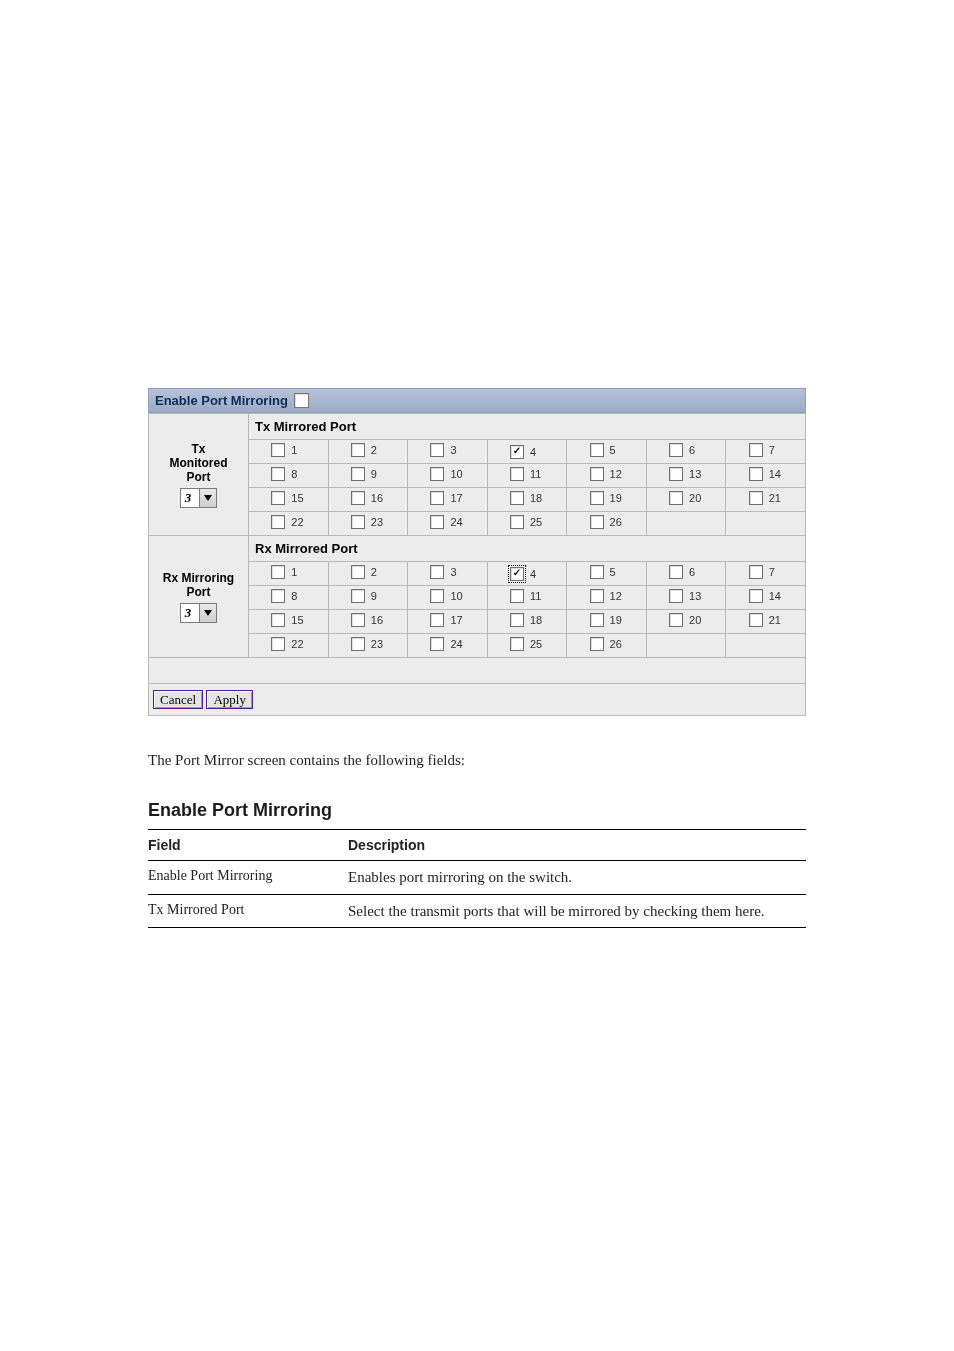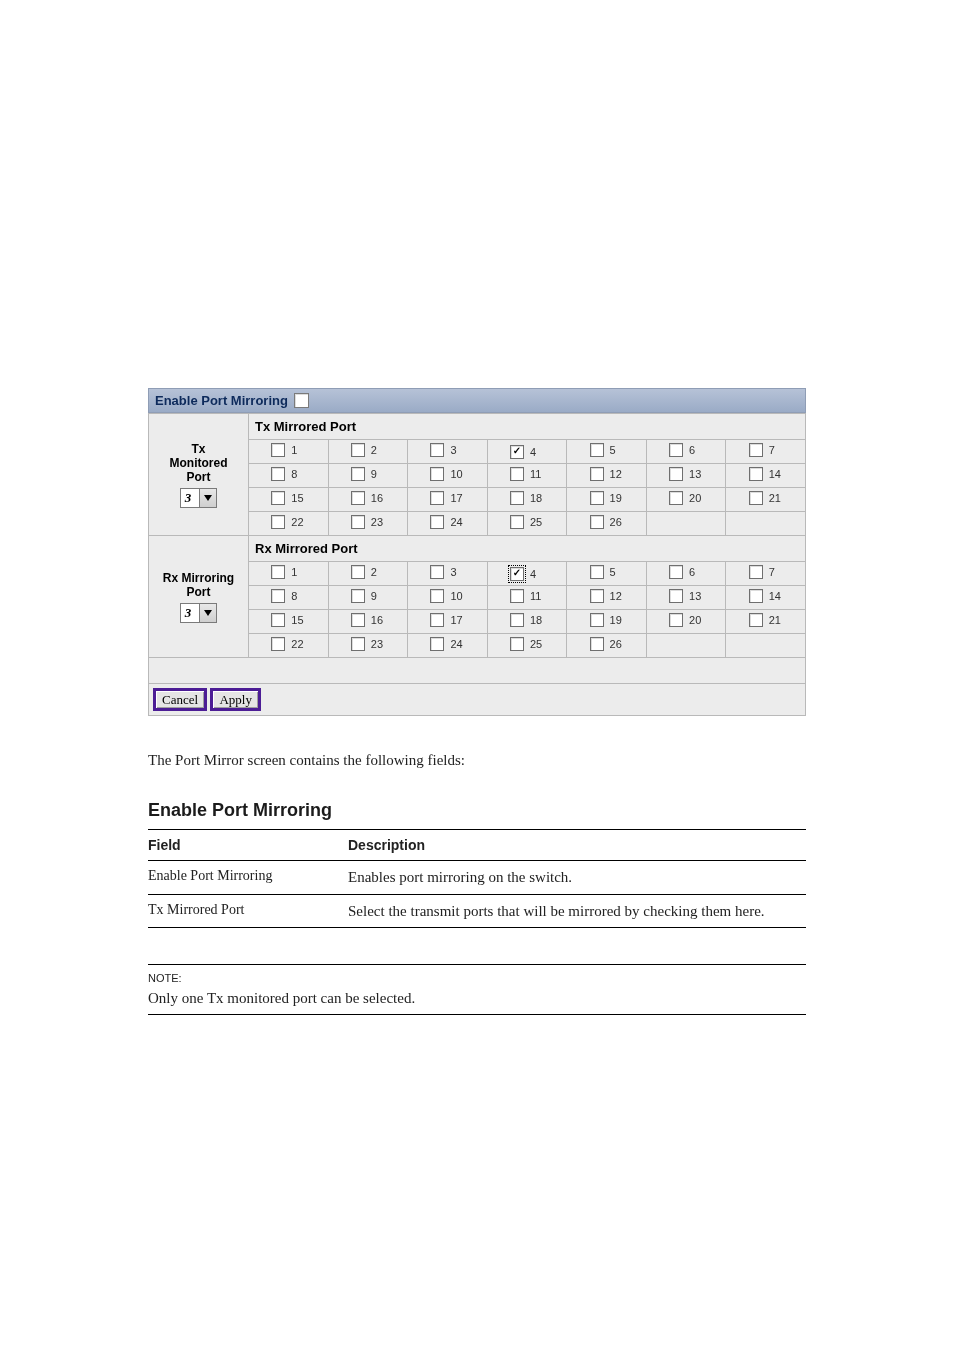--- a/index.html
+++ b/index.html
@@ -144,21 +144,21 @@
     border-bottom: 1px solid #b9b9b9;
   }
   .buttons-row td {
     background: #ececec;
     padding: 4px;
   }
   .winbtn {
     font-family: "Times New Roman", serif;
     font-size: 13px;
     background: #e5e5e5;
-    border: 3px solid #4c1d95;
+    border: 1px solid #4c1d95;
     padding: 1px 6px;
     box-shadow: inset 1px 1px 0 #fff, inset -1px -1px 0 #9f9f9f;
     cursor: default;
   }
   .body-text {
     font-family: "Times New Roman", Times, serif;
     font-size: 15px;
     color: #222;
     line-height: 1.35;
     margin-top: 34px;
@@ -516,21 +516,15 @@
         <div class="row">
           <div class="c1" style="font-family:'Times New Roman';font-weight:normal;">Enable Port Mirroring</div>
           <div class="c2">Enables port mirroring on the switch.</div>
         </div>
         <div class="row">
           <div class="c1" style="font-family:'Times New Roman';font-weight:normal;">Tx Mirrored Port</div>
           <div class="c2">Select the transmit ports that will be mirrored by checking them here.</div>
         </div>
       </div>
 
-      <div class="note-block">
-        <hr>
-        <div class="note-label">NOTE:</div>
-        <div class="note-text">Only one Tx monitored port can be selected.</div>
-        <hr>
-      </div>
     </div>
   </div>
 </div>
 
 </body></html>

